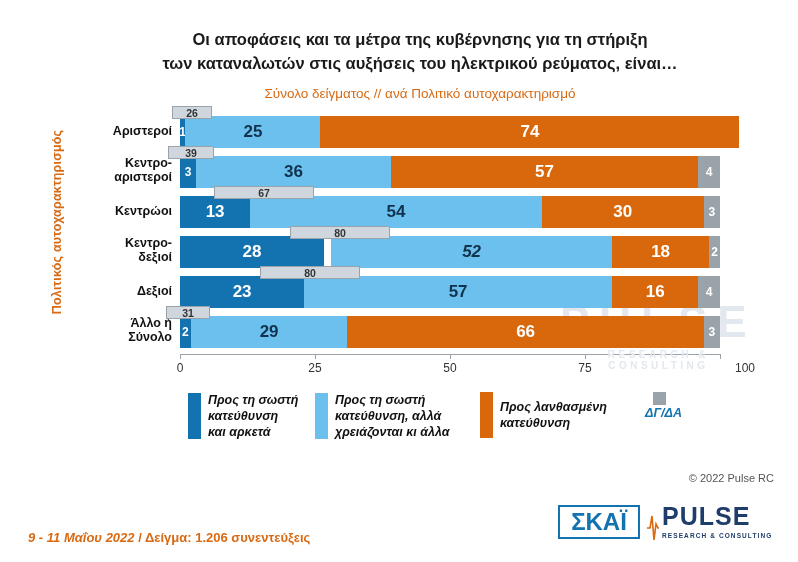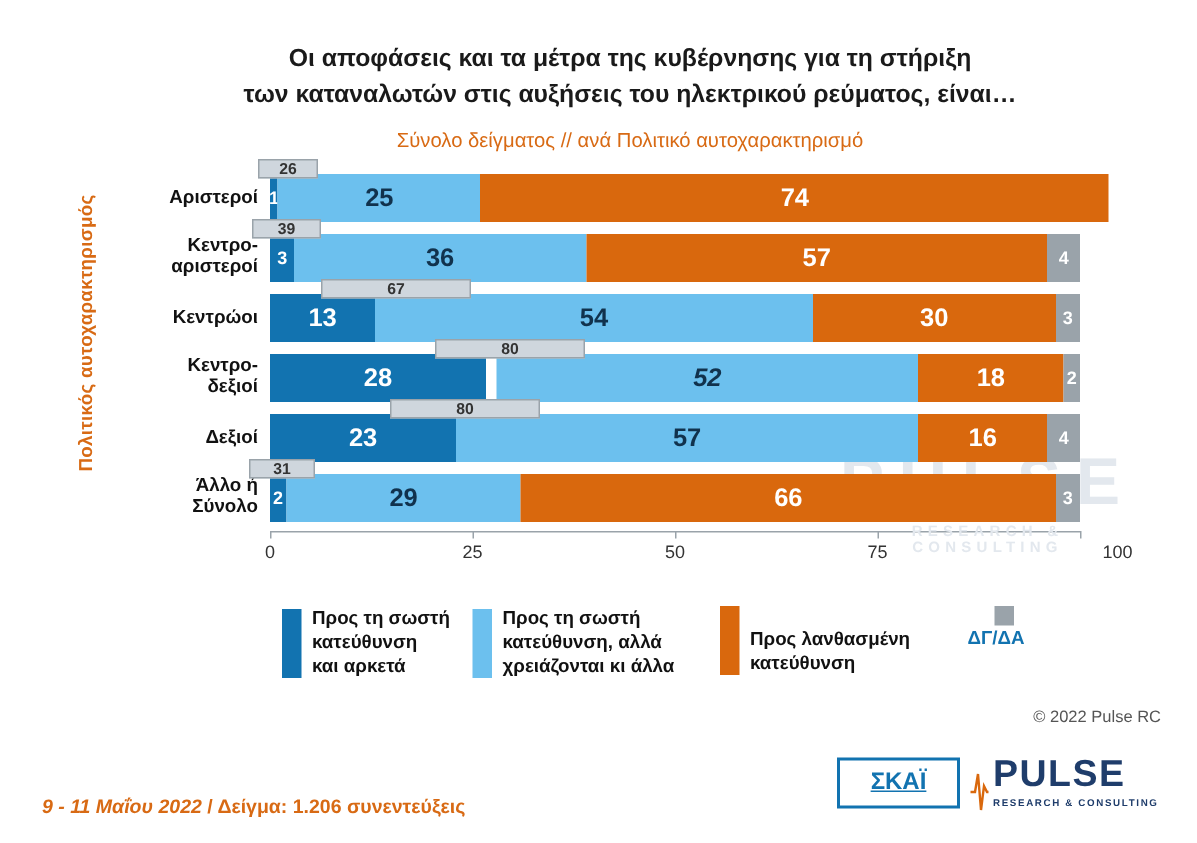--- a/index.html
+++ b/index.html
@@ -131,23 +131,24 @@
   }
 
   
   .legend{
     position:absolute;
     left:180px;top:392px;
     width:580px;height:60px;
   }
   .lg{
     position:absolute;
-    top:12px;
+    top:0;
     display:flex;
-    align-items:flex-end;
+    align-items:center;
+    font-style:italic;
   }
   .swatch{
     width:13px;height:46px;flex:0 0 13px;margin-right:7px;
   }
   .lgtext{
     font-size:12.5px;
     font-weight:bold;
     color:#111;
     line-height:1.28;
     white-space:pre-line;
@@ -169,24 +170,23 @@
   }
   .footnote .plain{font-style:normal;}
 
   
   .skai{
     position:absolute;
     left:558px;top:505px;
     width:82px;height:34px;
     border:2px solid #1273b0;
     display:flex;align-items:center;justify-content:center;
-    font-size:16px;font-weight:bold;color:#1273b0;
+    font-size:24px;font-weight:bold;color:#1273b0;
     letter-spacing:0px;
     box-sizing:border-box;
-    text-decoration:underline;
   }
   .pulse{
     position:absolute;
     left:662px;top:504px;
     width:116px;height:40px;
   }
   .pulse .pname{
     font-size:25px;font-weight:bold;color:#1f3d6b;letter-spacing:1px;
     line-height:1;
   }

